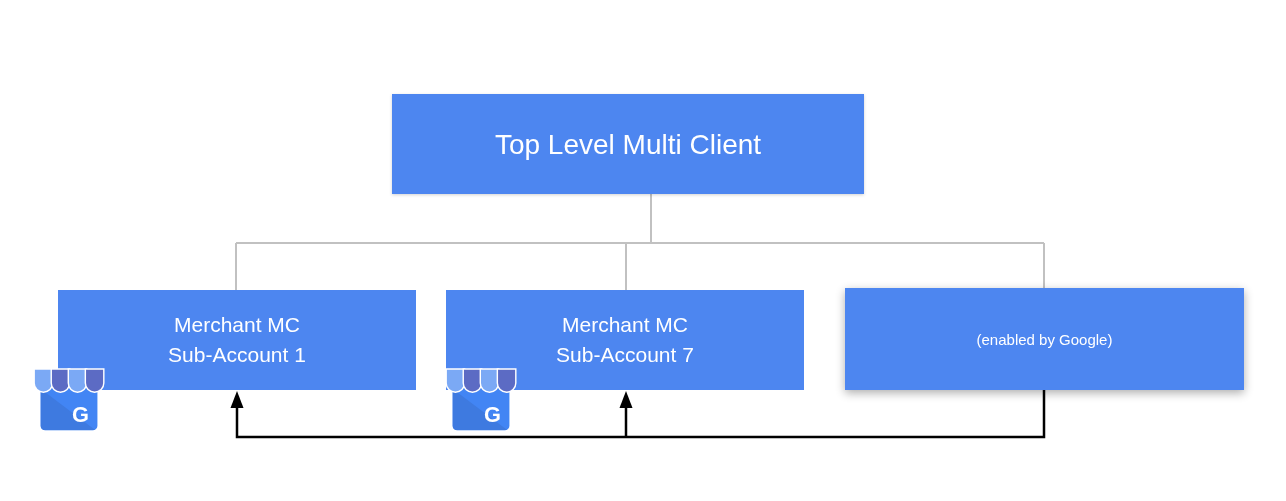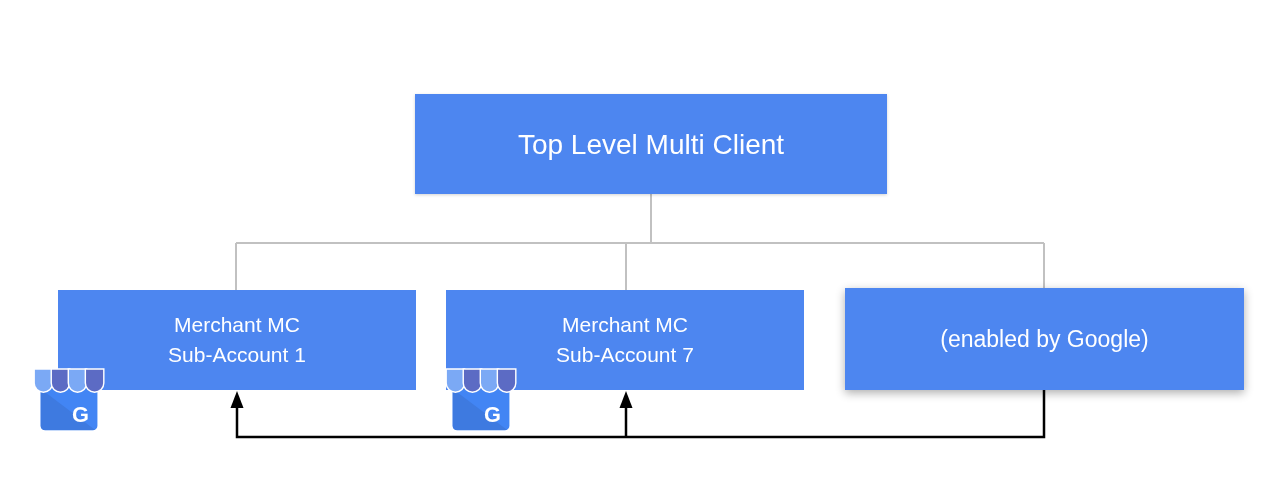--- a/index.html
+++ b/index.html
@@ -32,34 +32,34 @@
     position: absolute;
     background: var(--box-blue, #4D86F0);
     color: var(--text-white, #fff);
     display: flex;
     flex-direction: column;
     align-items: center;
     justify-content: center;
     text-align: center;
   }
   .box.root {
-    left: 415px; top: 94px;
+    left: 392px; top: 94px;
     width: 472px; height: 100px;
     font-size: 28px; line-height: 41px;
     box-shadow: 0 1px 3px rgba(0,0,0,0.18);
   }
   .box.c1 { left: 58px;  top: 290px; width: 358px; height: 100px; font-size: 21px; line-height: 30px; }
   .box.c2 { left: 446px; top: 290px; width: 358px; height: 100px; font-size: 21px; line-height: 30px; }
   .box.c3 {
     left: 845px; top: 288px;
     width: 399px; height: 102px;
     box-shadow: 0 3px 9px rgba(0,0,0,0.32);
   }
   .box.c3 .l1 { font-size: 22px; line-height: 31px; }
-  .box.c3 .l2 { font-size: 23px; line-height: 27px; }
+  .box.c3 .l2 { font-size: 15px; line-height: 27px; }
 
   .gmb { position: absolute; width: 72px; height: 70px; }
   .gmb.icon1 { left: 33px;  top: 366px; }
   .gmb.icon2 { left: 445px; top: 366px; }
   .gmb .stripe-light { fill: var(--icon-awning-light, #7BA9F5); stroke: #fff; stroke-width: 3; paint-order: stroke; }
   .gmb .stripe-dark  { fill: var(--icon-awning-dark, #5C6BC4);  stroke: #fff; stroke-width: 3; paint-order: stroke; }
   .gmb .body  { fill: var(--icon-body-blue, #4285F4); stroke: #fff; stroke-width: 3; paint-order: stroke; }
   .gmb .shade { fill: var(--icon-body-shade, #3E7AE0); }
   .gmb .gletter {
     fill: #fff;

